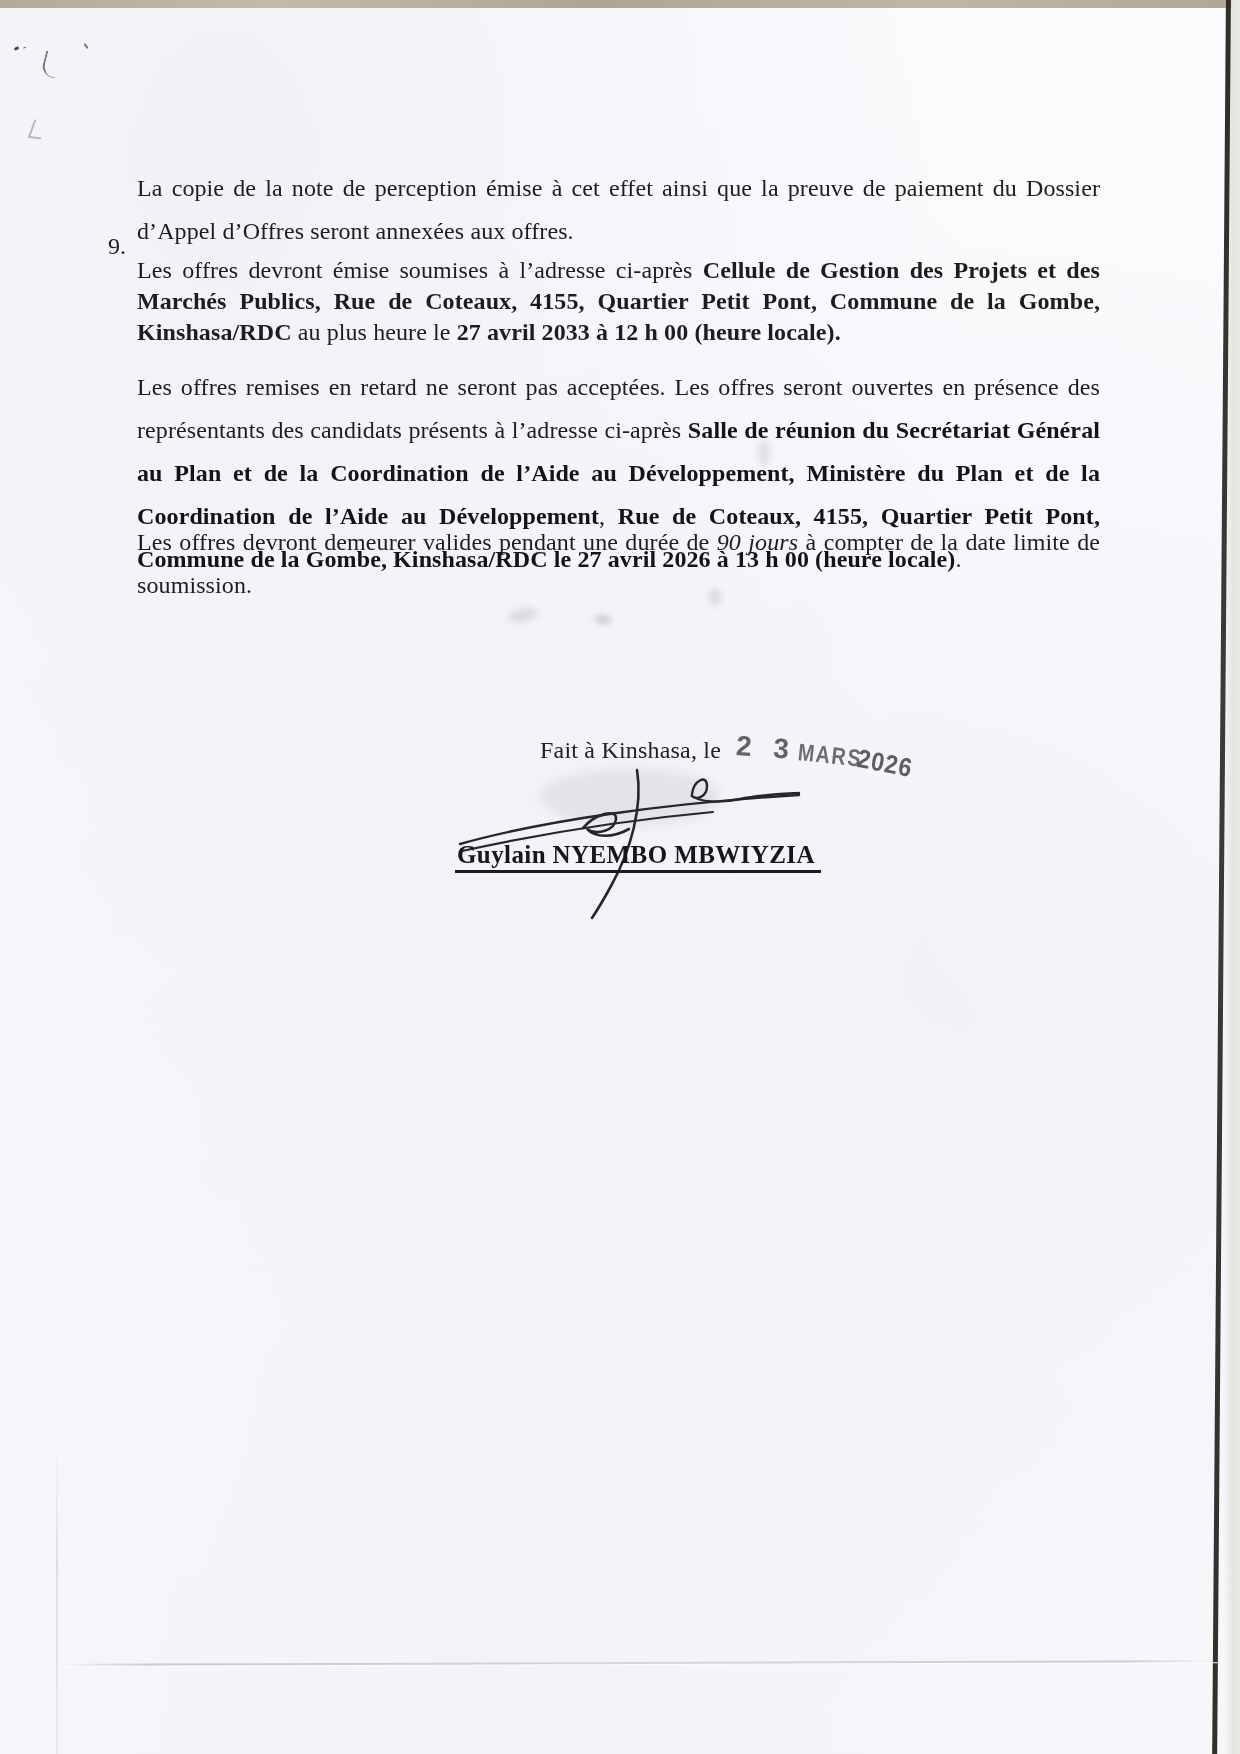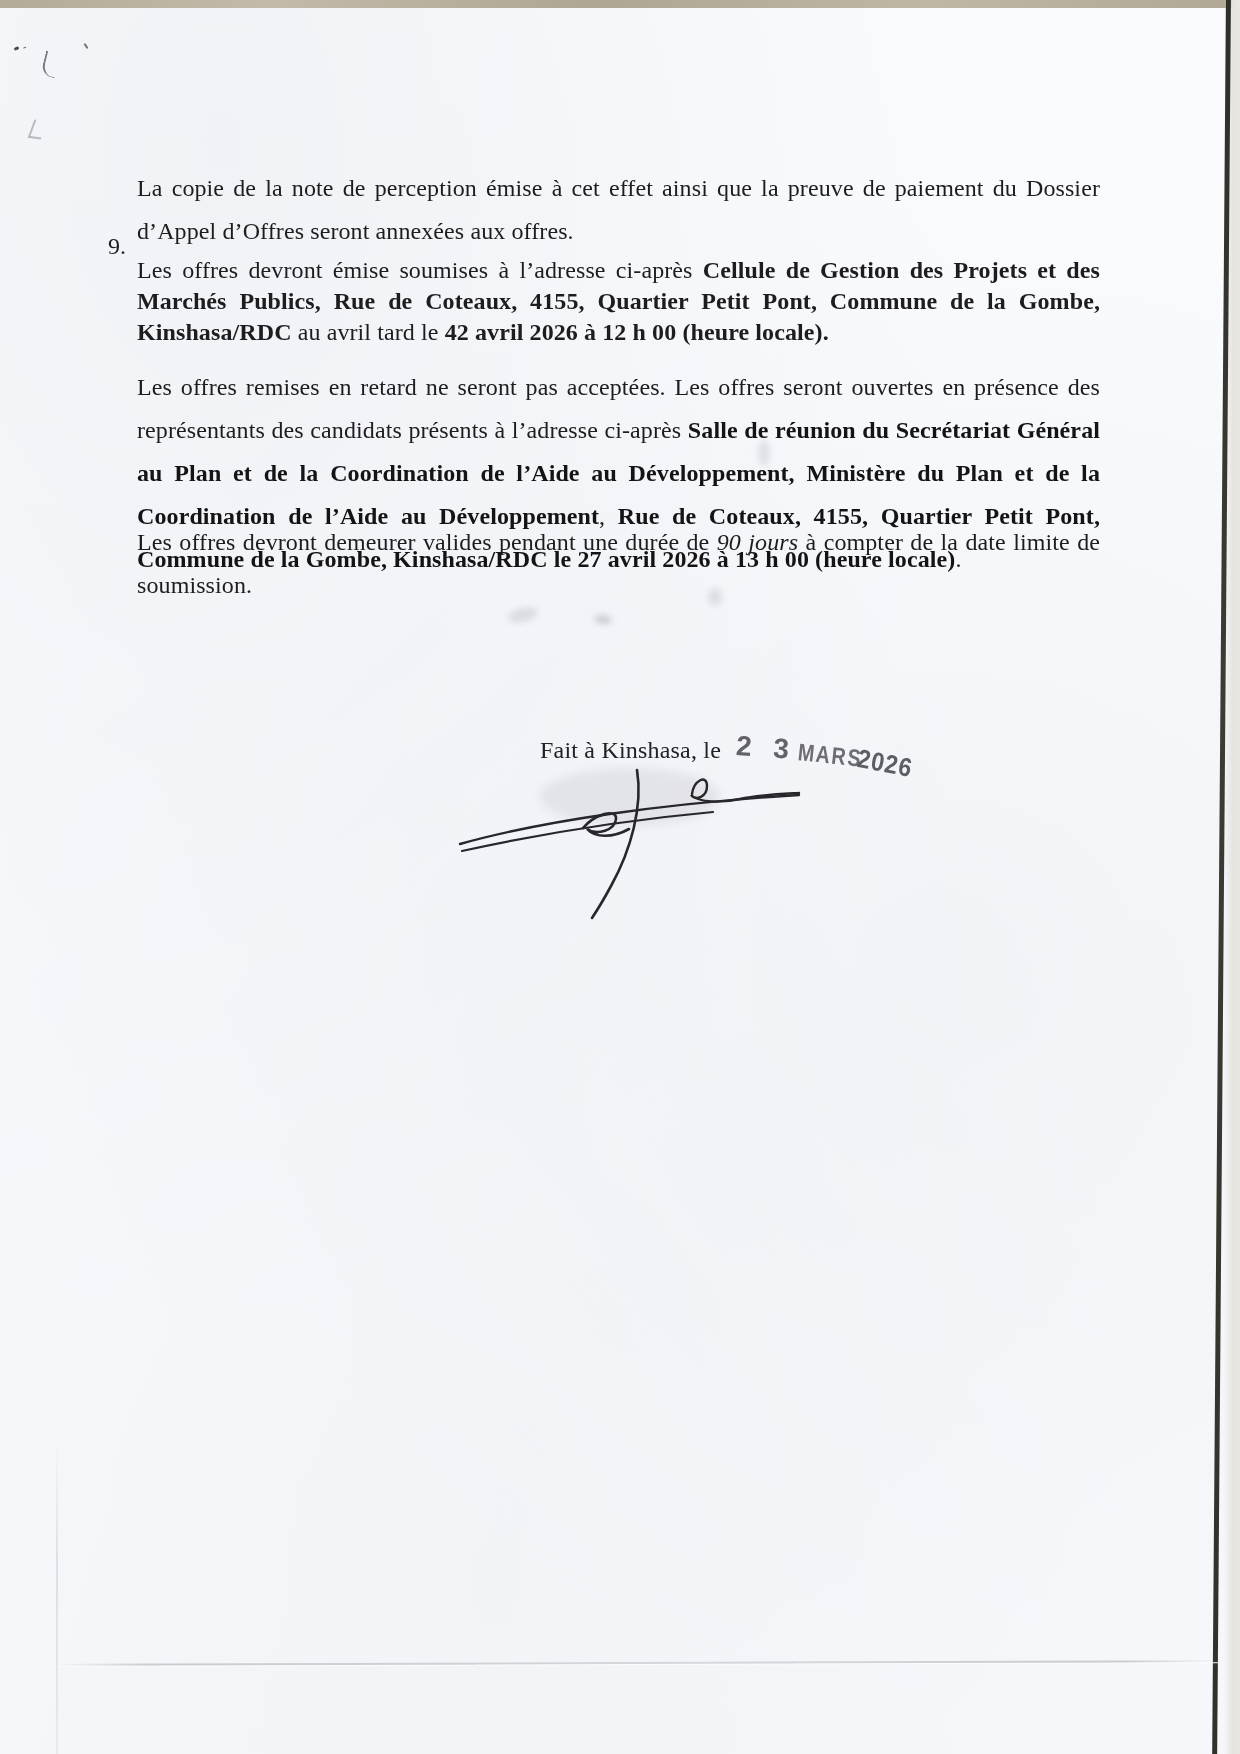--- a/index.html
+++ b/index.html
@@ -109,21 +109,21 @@
   <div class="smudge smudge-1"></div>
   <div class="smudge smudge-2"></div>
   <div class="smudge smudge-3"></div>
   <div class="smudge smudge-4"></div>
   <div class="smudge smudge-5"></div>
 
   <p class="doc-text" style="top:143px;"><span>La copie de la note de perception émise à cet effet ainsi que la preuve de paiement du Dossier d’Appel d’Offres seront annexées aux offres.</span></p>
 
   <div class="list-row" style="top:231px;">
     <span class="list-num">9.</span>
-    <p class="list-body"><span>Les offres devront émise soumises à l’adresse ci-après </span><b>Cellule de Gestion des Projets et des Marchés Publics, Rue de Coteaux, 4155, Quartier Petit Pont, Commune de la Gombe, Kinshasa/RDC</b><span> au avril tard le </span><b>42 avril 2026 à 12 h 00 (heure locale).</b></p>
+    <p class="list-body"><span>Les offres devront émise soumises à l’adresse ci-après </span><b>Cellule de Gestion des Projets et des Marchés Publics, Rue de Coteaux, 4155, Quartier Petit Pont, Commune de la Gombe, Kinshasa/RDC</b><span> au plus heure le </span><b>27 avril 2033 à 12 h 00 (heure locale).</b></p>
   </div>
 
   <p class="doc-text" style="top:342px;"><span>Les offres remises en retard ne seront pas acceptées. Les offres seront ouvertes en présence des représentants des candidats présents à l’adresse ci-après </span><b>Salle de réunion du Secrétariat Général au Plan et de la Coordination de l’Aide au Développement, Ministère du Plan et de la Coordination de l’Aide au Développement</b><span>, </span><b>Rue de Coteaux, 4155, Quartier Petit Pont, Commune de la Gombe, Kinshasa/RDC le 27 avril 2026 à 13 h 00 (heure locale)</b><span>.</span></p>
 
   <p class="doc-text" style="top:497px;"><span>Les offres devront demeurer valides pendant une durée de </span><i>90 jours</i><span> à compter de la date limite de soumission.</span></p>
 
 
   <div class="place-date">Fait à Kinshasa, le</div>
 
   <div class="stamp">
@@ -135,14 +135,15 @@
   <svg class="signature-svg" width="380" height="168" viewBox="0 0 380 168">
     <g fill="none" stroke="#26262b" stroke-linecap="round">
       <path d="M202,12 C208,48 196,92 176,128 C169,141 163,151 157,160" stroke-width="2.6"></path>
       <path d="M25,86 C110,62 235,45 364,37" stroke-width="2.4"></path>
       <path d="M27,93 C105,76 190,62 278,54" stroke-width="2.2"></path>
       <path d="M148,70 C160,56 182,50 181,61 C180,72 162,78 152,71 C160,80 178,80 194,71" stroke-width="2.6"></path>
       <path d="M257,36 C259,22 272,16 272,28 C272,39 261,43 256,37 C264,45 287,45 305,41 C323,37 347,36 364,35" stroke-width="2.4"></path>
     </g>
   </svg>
 
+  <div class="sig-name">Guylain NYEMBO MBWIYZIA</div>
 
 </div>
 
 </body></html>

